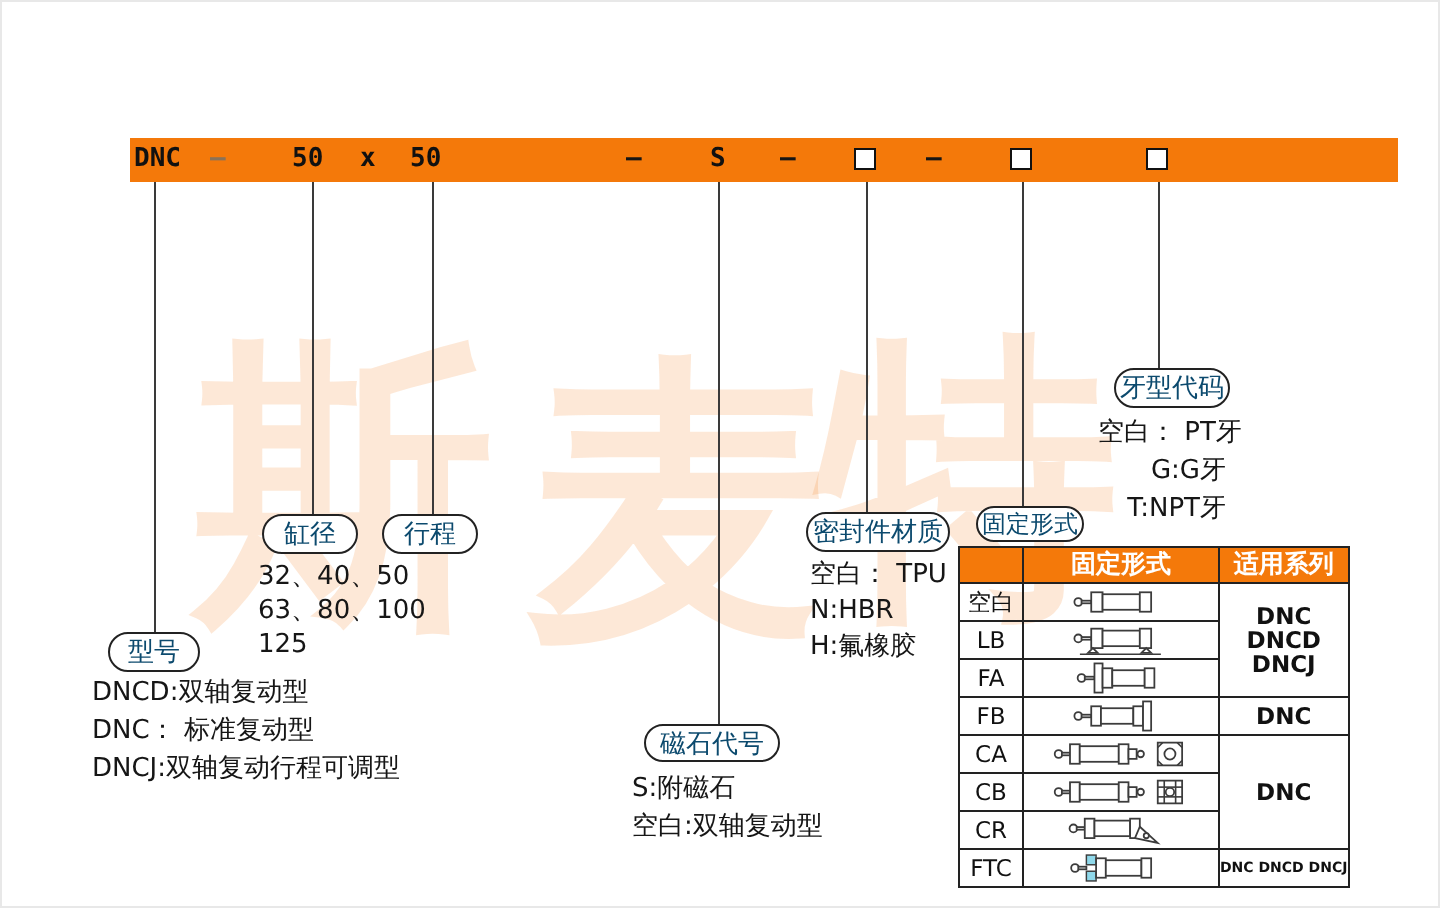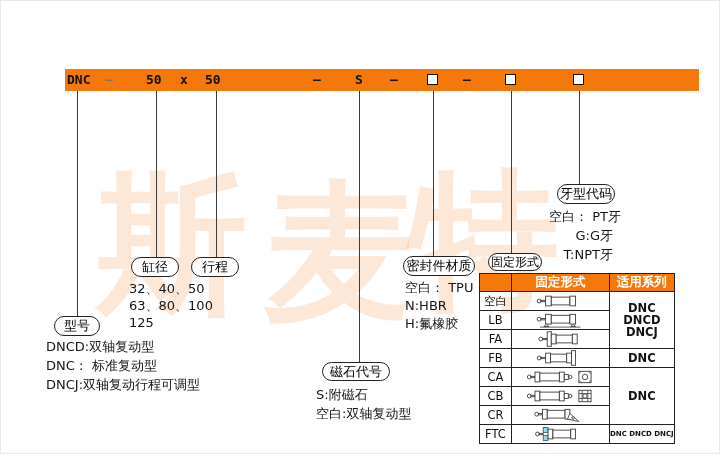--- a/index.html
+++ b/index.html
@@ -36,21 +36,21 @@
   .codebar .sq {
     position:absolute; top:5px; width:11px; height:11px;
     border:1.6px solid #111; background:#ffffff;
   }
   
   .vline { position:absolute; z-index:1; width:1px; background:#3a3a3a; }
   
   .callout {
     position:absolute; z-index:2; background:#ffffff; border:1.3px solid #222;
     border-radius:10px; display:flex; align-items:center; justify-content:center;
-    font-size:13px; color:#000000; font-weight:500;
+    font-size:13px; color:#0c4a6e; font-weight:500;
   }
   .note { position:absolute; z-index:2; font-size:13px; color:#161616; line-height:19px; }
   .note div { white-space:pre; }
   .note.right { text-align:right; }
   
   table.mount {
     position:absolute; z-index:2; left:478px; top:272px;
     border-collapse:collapse; table-layout:fixed; background:transparent;
   }
   table.mount th, table.mount td {

